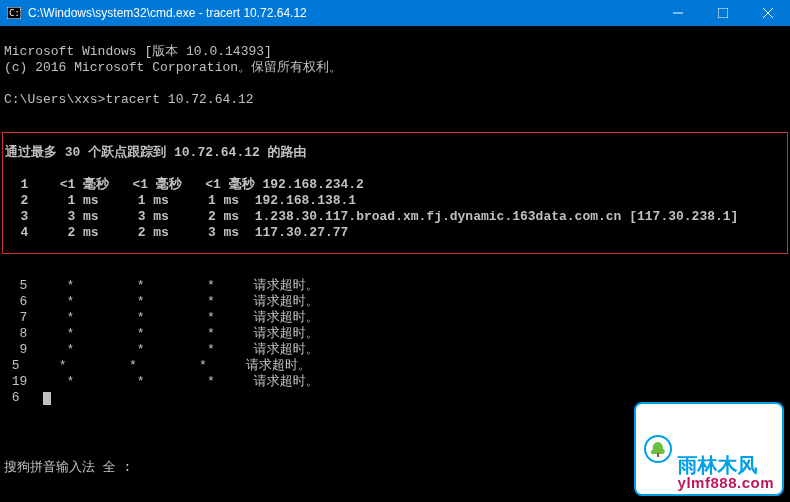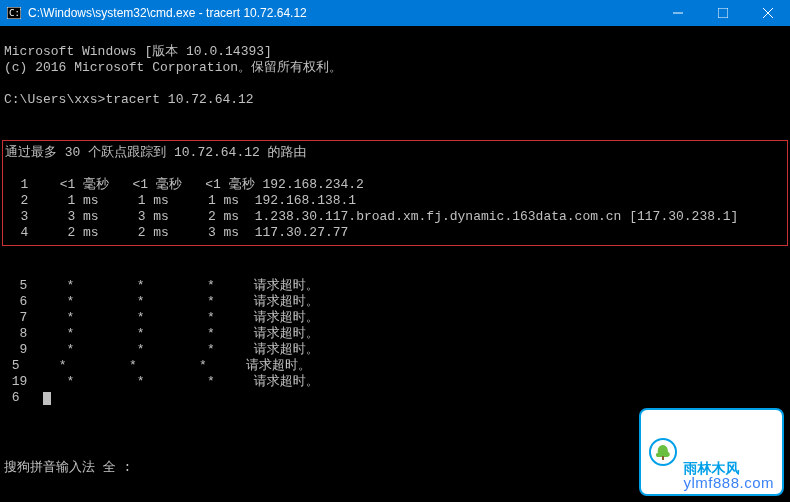--- a/index.html
+++ b/index.html
@@ -41,22 +41,23 @@
     }
     .terminal {
       padding: 2px 4px;
       color: #c0c0c0;
       white-space: pre;
       line-height: 16px;
       font-size: 13px;
     }
     .highlight-box {
       border: 1px solid #c83232;
-      padding: 4px 2px;
-      margin: 16px -2px;
+      padding: 12px 2px;
+      margin: 8px -2px;
+      font-weight: bold;
     }
     .cursor {
       display: inline-block;
       width: 8px;
       height: 13px;
       background: #c0c0c0;
       vertical-align: text-bottom;
     }
     .ime-bar {
       position: absolute;
@@ -84,22 +85,22 @@
       height: 28px;
       border: 2px solid #00a0e9;
       border-radius: 50%;
       display: flex;
       align-items: center;
       justify-content: center;
       color: #6abf40;
       font-size: 16px;
     }
     .watermark-text { display: flex; flex-direction: column; line-height: 1; }
-    .watermark-cn { color: #00a0e9; font-size: 14px; font-weight: bold; margin-top: 47px; }
-    .watermark-url { color: #3b82f6; font-size: 15px; font-weight: normal; letter-spacing: 0.5px; }
+    .watermark-cn { color: #00a0e9; font-size: 20px; font-weight: bold; margin-top: 47px; }
+    .watermark-url { color: #be185d; font-size: 15px; font-weight: bold; letter-spacing: 0.5px; }
   </style>
 </head>
 <body>
 
 <div class="titlebar">
   <span class="titlebar-icon">
     <svg width="14" height="12" viewBox="0 0 14 12">
         <rect x="0" y="0" width="14" height="12" fill="#000" stroke="#fff" stroke-width="1"></rect>
         <text x="2" y="9" fill="#fff" font-size="9" font-family="monospace">C:\</text>
       </svg>

